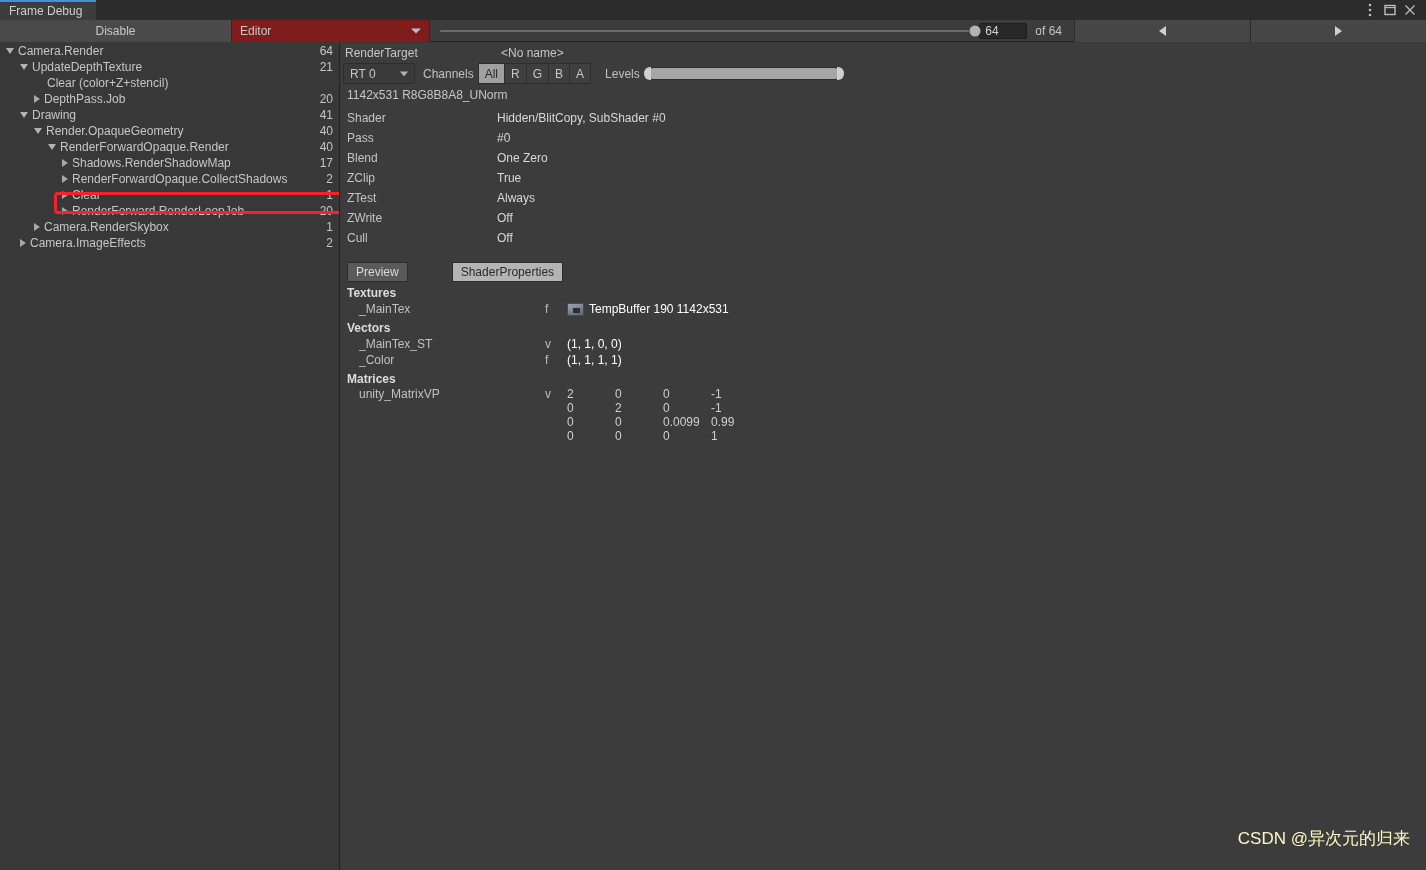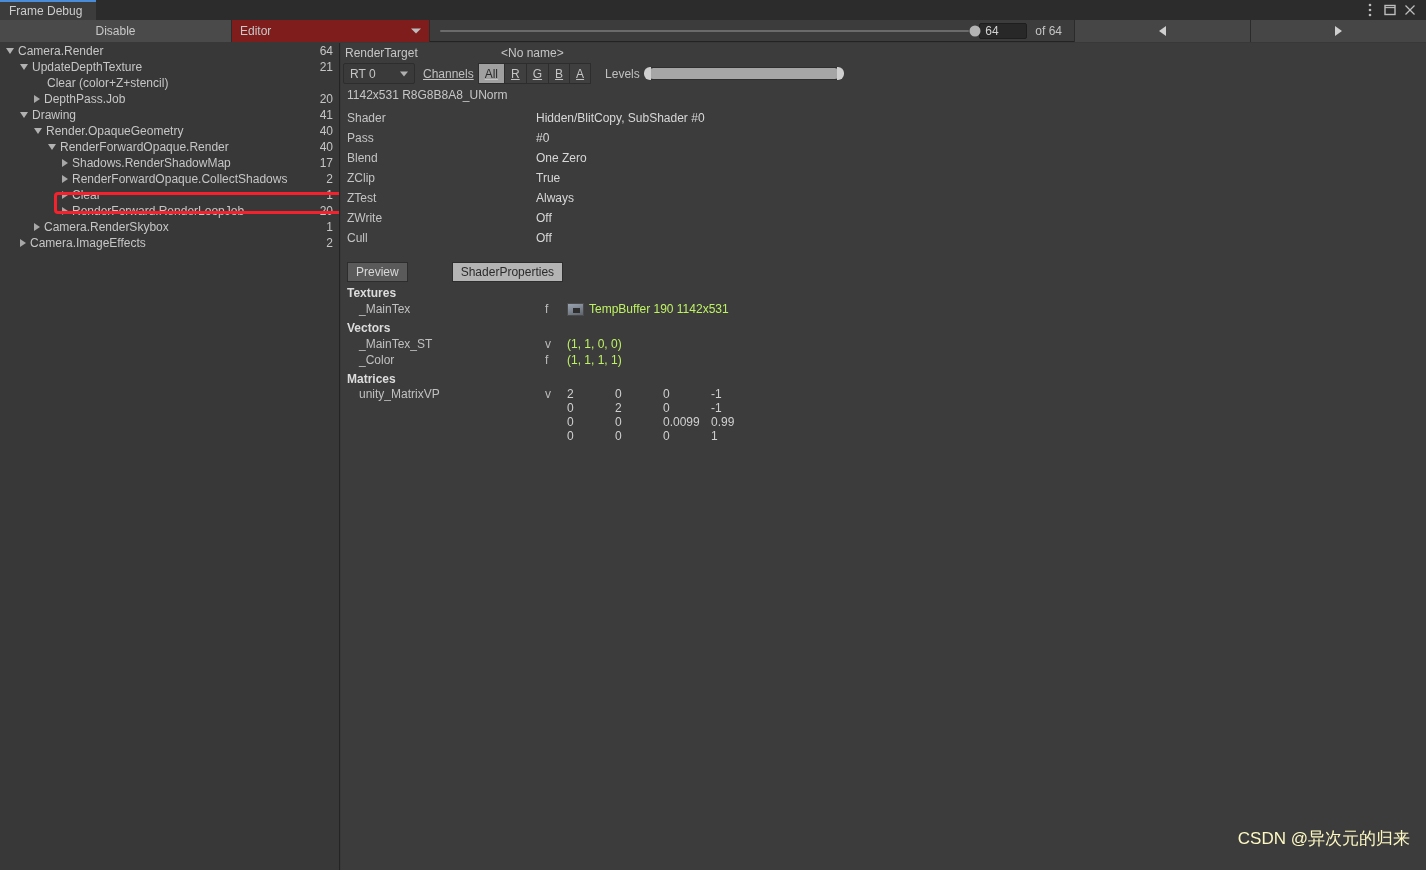--- a/index.html
+++ b/index.html
@@ -173,21 +173,21 @@
     border: 1px solid #2d2d2d; border-radius: 2px;
     display: flex; align-items: center; padding-left: 6px;
     font-size: 12px; color: #c6c6c6;
   }
   .rt-dd .caret {
     position: absolute; right: 6px; top: 50%; transform: translateY(-50%);
     width: 0; height: 0;
     border-left: 4px solid transparent; border-right: 4px solid transparent;
     border-top: 5px solid #b0b0b0;
   }
-  .ch-group { display: flex; align-items: stretch; margin-left: 4px; text-decoration: underline; }
+  .ch-group { display: flex; align-items: stretch; margin-left: 4px; }
   .ch-title {
     display: flex; align-items: center; padding: 0 4px;
     font-size: 12px; color: #c0c0c0;
   }
   .ch-btn {
     min-width: 21px; padding: 0 6px;
     background: #3f3f3f; border: 1px solid #2d2d2d; border-left: none;
     display: flex; align-items: center; justify-content: center;
     font-size: 12px; color: #c6c6c6;
   }
@@ -217,42 +217,42 @@
   .rt-event {
     padding: 4px 0 0 6px; font-size: 12px; color: #e0e0e0; font-weight: bold;
   }
 
   .props { margin-top: 6px; }
   .prop-row {
     height: 20px; display: flex; align-items: center;
     font-size: 12px;
   }
   .prop-key { width: 156px; padding-left: 6px; color: #c4c4c4; }
-  .prop-val { color: #d8d8d8; margin-left: 39px; }
+  .prop-val { color: #d8d8d8; }
 
   .tabs2 { display: flex; margin: 14px 0 0 6px; gap: 44px; }
   .tab2 {
     height: 20px; padding: 0 8px;
     display: flex; align-items: center;
     font-size: 12px;
     background: #5a5a5a; color: #d8d8d8;
     border: 1px solid #2d2d2d;
   }
   .tab2.sel { background: #b4b4b4; color: #2b2b2b; }
 
   .sec-title {
     font-size: 12px; font-weight: bold; color: #dcdcdc;
     padding: 4px 0 1px 6px;
   }
   .kv-row {
     height: 16px; display: flex; align-items: center; font-size: 12px;
   }
   .kv-name { width: 204px; padding-left: 18px; color: #c0c0c0; }
   .kv-type { width: 22px; color: #bcbcbc; }
-  .kv-val  { color: #bef264; text-align: right; }
+  .kv-val  { color: #ffffff; text-align: right; }
   .tex-thumb {
     width: 17px; height: 13px;
     background: linear-gradient(160deg,#9aa4b0 0%,#7f8894 45%,#5d646d 100%);
     margin-right: 5px; flex: 0 0 auto;
     position: relative; border: 1px solid #4a4a4a;
   }
   .tex-thumb::after {
     content: ""; position: absolute; left: 5px; top: 4px;
     width: 7px; height: 5px; background: #2e2e2e;
   }

